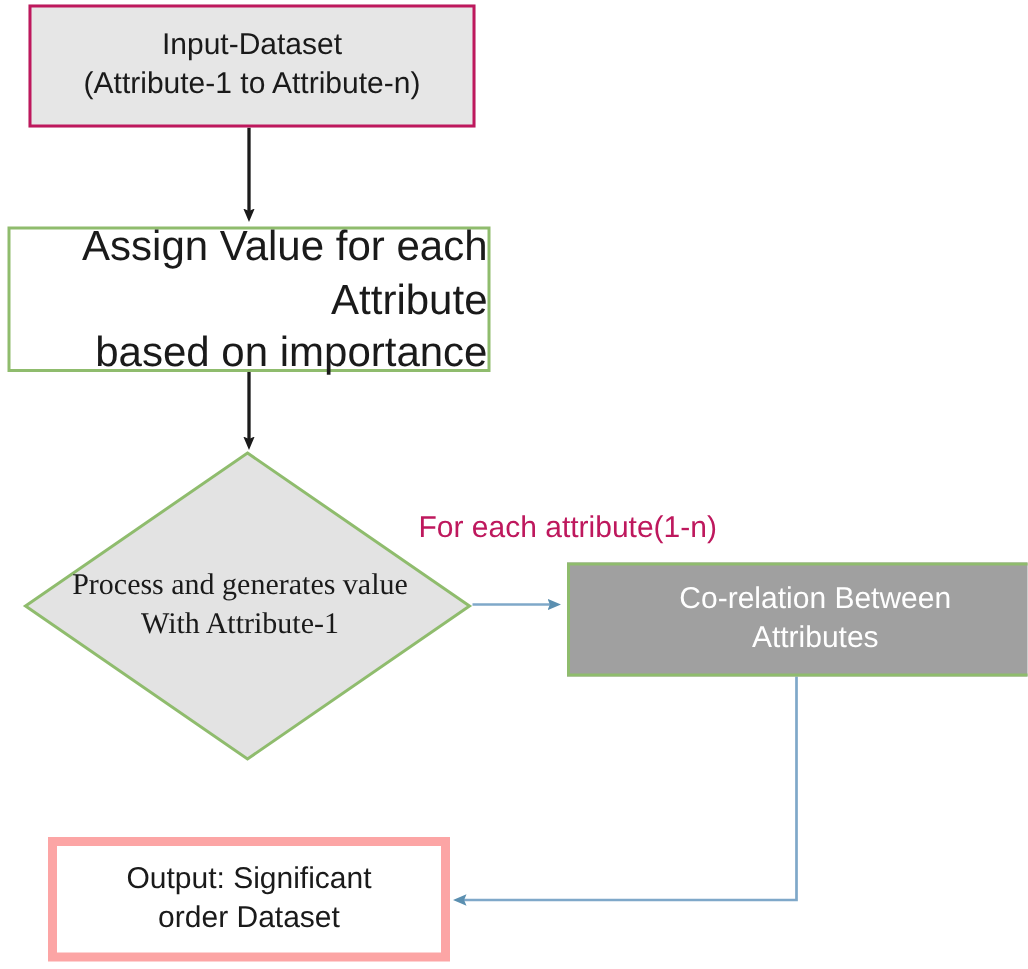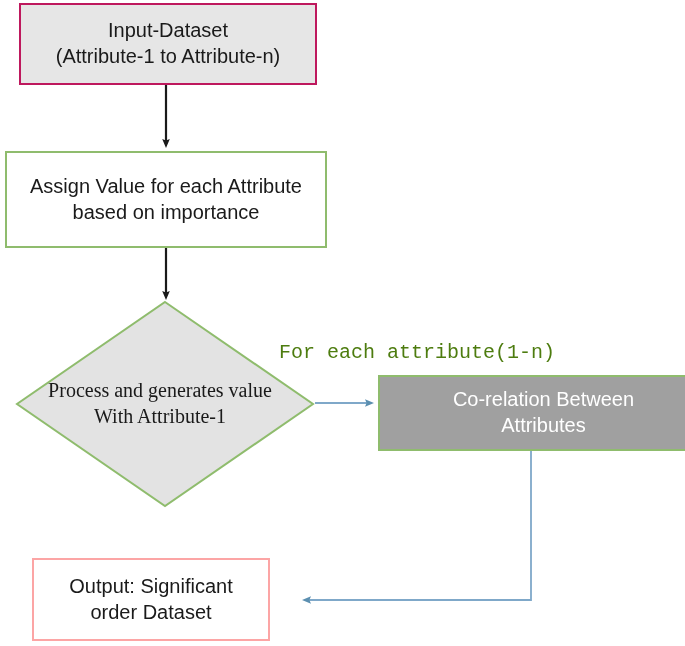--- a/index.html
+++ b/index.html
@@ -49,21 +49,22 @@
   }
 
   
   #node-assign {
     left: 5px;
     top: 151px;
     width: 322px;
     height: 97px;
     background: #ffffff;
     border: 2px solid #8fbc6d;
-    font-size: 20px;
+    font-size: 28px;
+    text-align: right;
   }
 
   
   #node-decision {
     left: 15px;
     top: 300px;
     width: 300px;
     height: 208px;
     background: transparent;
     border: none;
@@ -87,37 +88,36 @@
     background: #a0a0a0;
     border: 2px solid #8fbc6d;
     color: #ffffff;
     font-size: 20px;
   }
 
   
   #node-output {
     left: 32px;
     top: 558px;
-    width: 238px;
+    width: 268px;
     height: 83px;
     background: #ffffff;
-    border: 2px solid #fca5a5;
+    border: 6px solid #fca5a5;
     font-size: 20px;
   }
 
   
   #edge-label-foreach {
     position: absolute;
     left: 279px;
     top: 341px;
     font-size: 20px;
-    color: #4d7c0f;
+    color: #be185d;
     white-space: nowrap;
     z-index: 6;
-    font-family: Liberation Mono, monospace;
   }
 </style>
 </head>
 <body>
 
 <svg id="canvas" viewBox="0 0 685 646" xmlns="http://www.w3.org/2000/svg">
   <defs>
     <marker id="arrow-black" markerWidth="9" markerHeight="9" refX="4" refY="4.5" orient="auto" markerUnits="userSpaceOnUse">
       <path d="M0,0.7 L9,4.5 L0,8.3 L1.6,4.5 Z" fill="#1a1a1a"></path>
     </marker>

